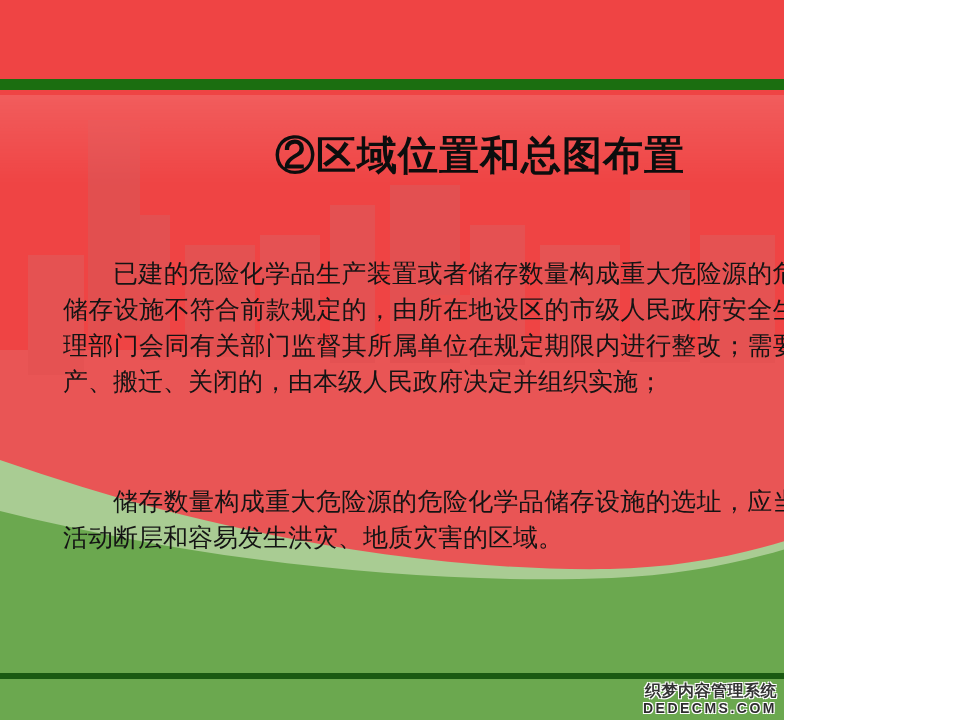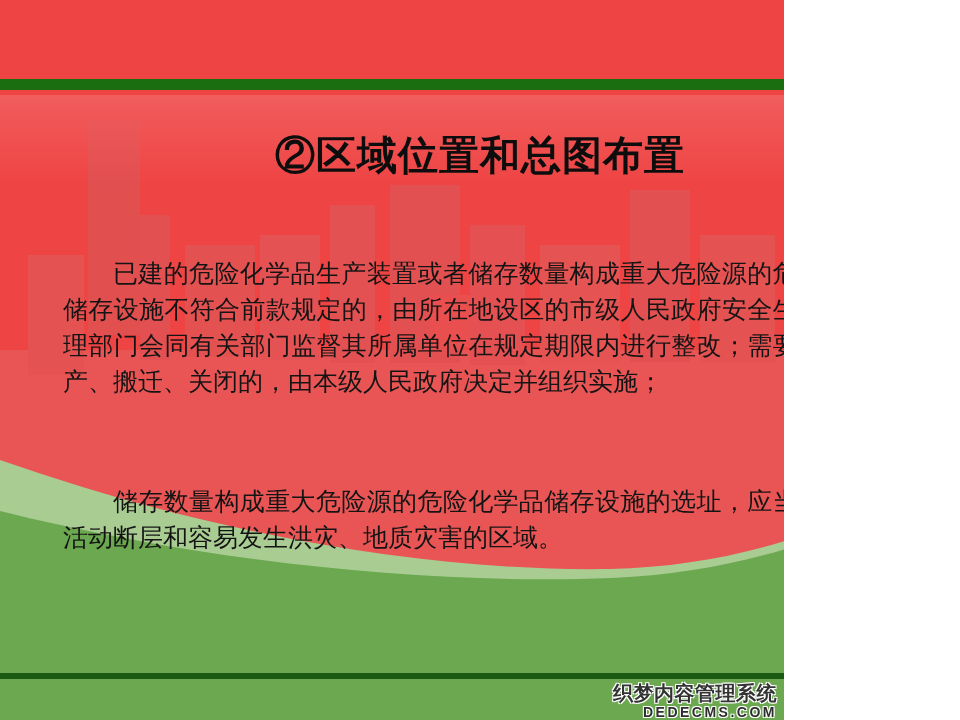--- a/index.html
+++ b/index.html
@@ -33,21 +33,21 @@
     text-align:justify; text-indent:50px; z-index:4;
   }
   .para-1 { top:255px; }
   .para-2 { top:483px; }
 
   
   .footer { position:absolute; left:784px; top:644px; display:flex; align-items:flex-end; z-index:6; }
   .wechat-label { font-size:27px; color:#FCFCF9; letter-spacing:1px; }
   .watermark { position:absolute; right:7px; top:683px; text-align:right; z-index:6; line-height:1; }
   .wm1 {
-    font-size:20px; font-weight:bold; color:#333333; letter-spacing:0.5px;
+    font-size:16px; font-weight:bold; color:#333333; letter-spacing:0.5px;
     text-shadow:-1px -1px 0 #fff,1px -1px 0 #fff,-1px 1px 0 #fff,1px 1px 0 #fff;
   }
   .wm2 {
     margin-top:2px; font-size:14px; font-weight:bold; color:#2e2e2e; letter-spacing:2.5px;
     text-shadow:-1px -1px 0 #fff,1px -1px 0 #fff,-1px 1px 0 #fff,1px 1px 0 #fff;
     text-align:right;
   }
 </style>
 </head>
 <body>

